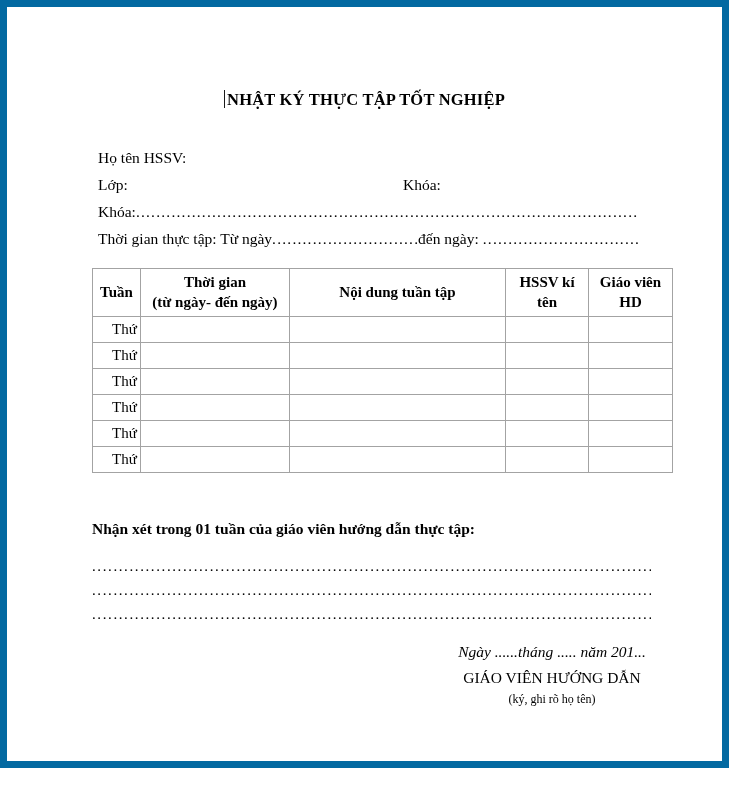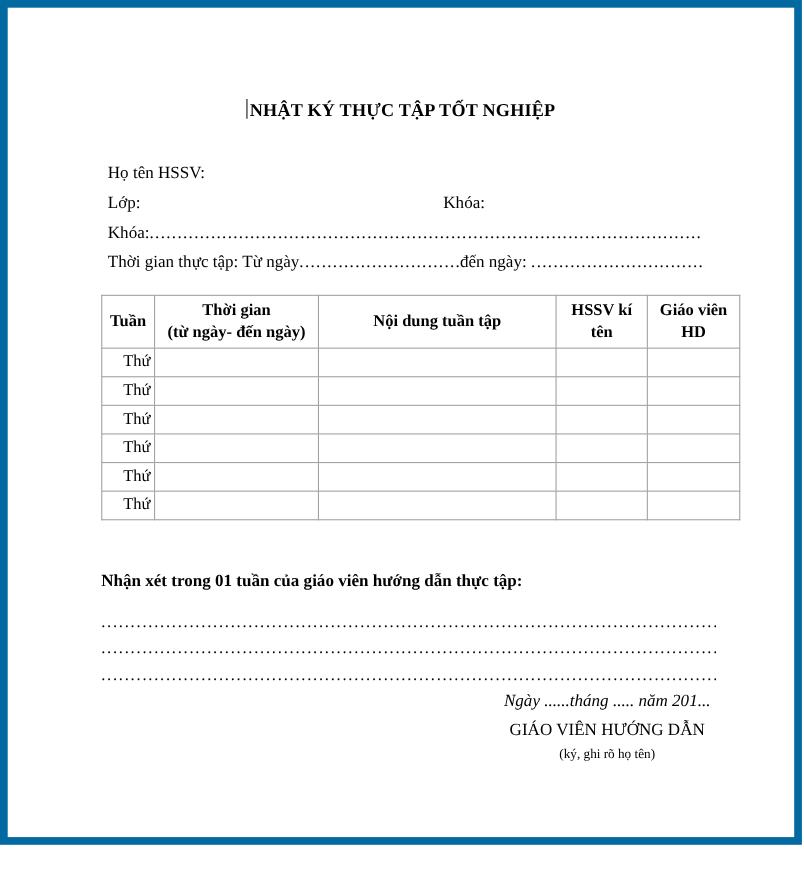--- a/index.html
+++ b/index.html
@@ -95,21 +95,21 @@
     white-space: nowrap;
     font-size: 15px;
     letter-spacing: 1.6px;
     line-height: 19px;
   }
   .dotline-1 { top: 550px; }
   .dotline-2 { top: 574px; }
   .dotline-3 { top: 598px; }
   
   .sig-block {
-    position: absolute; top: 618px; left: 405px;
+    position: absolute; top: 632px; left: 405px;
     width: 280px;
     text-align: center;
   }
   .sig-date {
     font-style: italic;
     font-size: 15.5px;
     line-height: 25px;
     white-space: nowrap;
   }
   .sig-role {

